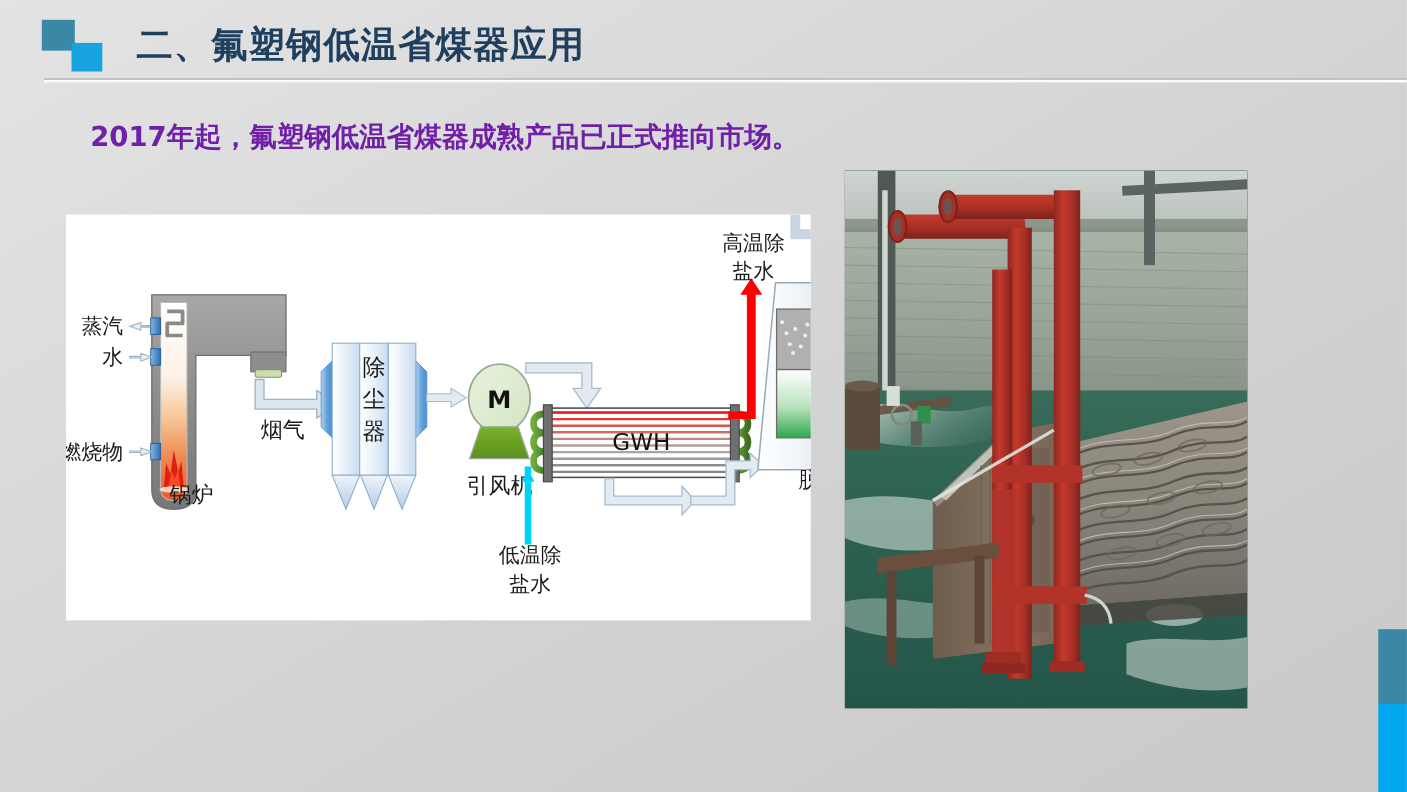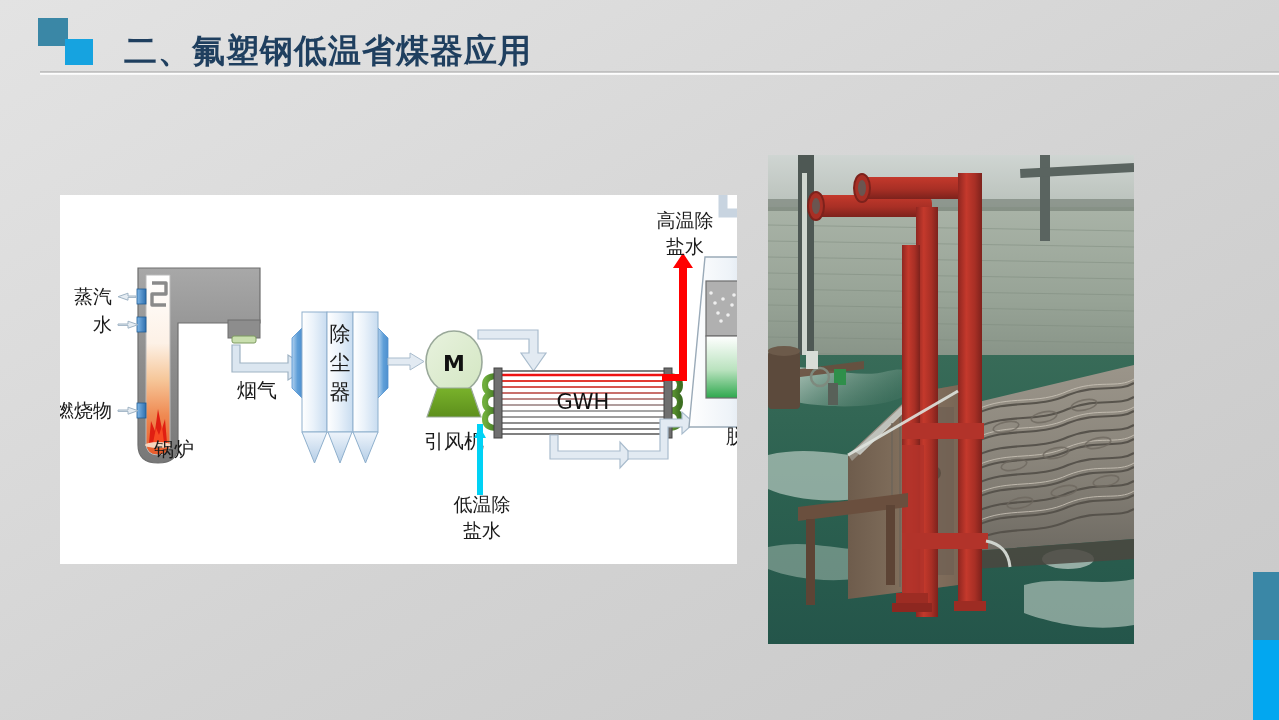--- a/index.html
+++ b/index.html
@@ -13,21 +13,20 @@
 
   
   .hdr-squares{position:absolute;left:38px;top:18px;width:62px;height:46px;}
   .sq-a{position:absolute;left:0;top:0;width:30px;height:28px;background:#3a87a6;}
   .sq-b{position:absolute;left:27px;top:21px;width:28px;height:26px;background:#16a3e0;}
   .hdr-title{
     position:absolute;left:124px;top:19px;
     font-size:33px;font-weight:bold;letter-spacing:1px;
     color:#1f3f5f;white-space:nowrap;
     font-family:"DejaVu Sans","Liberation Sans",sans-serif;
-    margin-top:10px;
   }
   .hdr-rule{
     position:absolute;left:40px;top:71px;width:1239px;height:4px;
     background:linear-gradient(to bottom,#bdbdbd 0%,#c4c4c4 35%,#ffffff 55%,#f3f3f3 100%);
   }
 
   
   .subtitle{
     position:absolute;left:82px;top:108px;
     font-size:25px;font-weight:bold;color:#6f1fa8;white-space:nowrap;
@@ -58,20 +57,21 @@
 
 <div class="slide">
 
   <div class="hdr-squares">
     <div class="sq-a"></div>
     <div class="sq-b"></div>
   </div>
   <div class="hdr-title">二、氟塑钢低温省煤器应用</div>
   <div class="hdr-rule"></div>
 
+  <div class="subtitle">2017年起，氟塑钢低温省煤器成熟产品已正式推向市场。</div>
 
   <div class="diagram-panel">
     <svg width="677" height="369" viewBox="0 0 677 369" xmlns="http://www.w3.org/2000/svg">
       <defs>
         <linearGradient id="boilerBody" x1="0" y1="0" x2="0" y2="1">
           <stop offset="0%" stop-color="#a8a8a8"></stop>
           <stop offset="45%" stop-color="#8e8e8e"></stop>
           <stop offset="100%" stop-color="#787878"></stop>
         </linearGradient>
         <linearGradient id="furnace" x1="0" y1="0" x2="0" y2="1">

